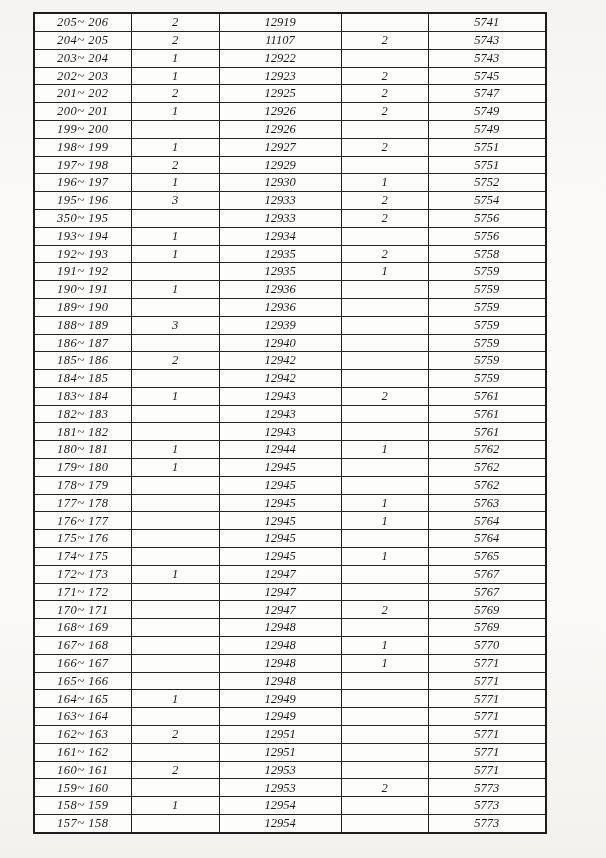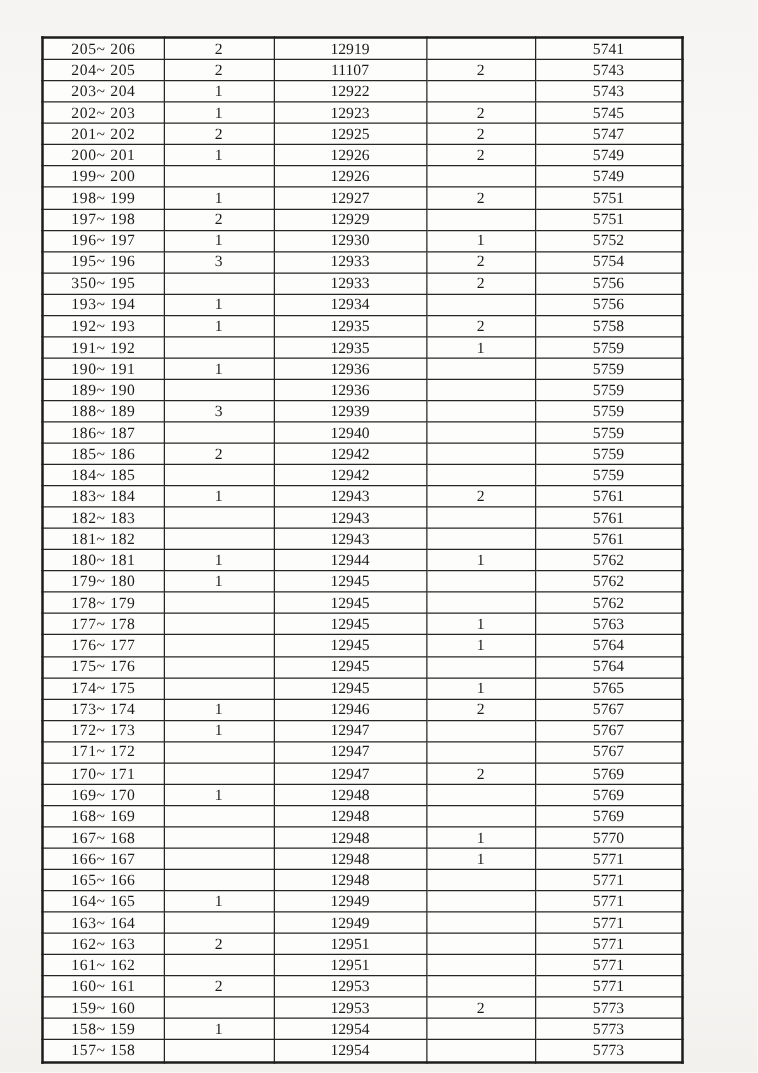--- a/index.html
+++ b/index.html
@@ -7,21 +7,22 @@
     width: 606px;
     height: 858px;
     position: relative;
     background: linear-gradient(180deg, #f5f4f2 0%, #fbfaf8 30%, #faf9f7 70%, #f2f1ee 100%);
     font-family: "Liberation Serif", serif;
     overflow: hidden;
   }
   .sheet {
     position: absolute;
     left: 33px;
-    top: 29px;
+    top: 12px;
+    font-style: italic;
   }
   table.score-table {
     border-collapse: collapse;
     table-layout: fixed;
     width: 512px;
     height: 822px;
     background: #fdfdfc;
     border: 2px solid #1d1d1d;
   }
   table.score-table td {
@@ -261,52 +262,38 @@
           <td class="col-cumulative">5764</td>
         </tr>
         <tr>
           <td class="col-range">174~ 175</td>
           <td class="col-count"></td>
           <td class="col-cumulative">12945</td>
           <td class="col-count">1</td>
           <td class="col-cumulative">5765</td>
         </tr>
         <tr>
-          <td class="col-range">173~ 174</td>
-          <td class="col-count">1</td>
-          <td class="col-cumulative">12946</td>
-          <td class="col-count">2</td>
+          <td class="col-range">172~ 173</td>
+          <td class="col-count">1</td>
+          <td class="col-cumulative">12947</td>
+          <td class="col-count"></td>
           <td class="col-cumulative">5767</td>
         </tr>
         <tr>
-          <td class="col-range">172~ 173</td>
-          <td class="col-count">1</td>
+          <td class="col-range">171~ 172</td>
+          <td class="col-count"></td>
           <td class="col-cumulative">12947</td>
           <td class="col-count"></td>
           <td class="col-cumulative">5767</td>
         </tr>
         <tr>
-          <td class="col-range">171~ 172</td>
+          <td class="col-range">170~ 171</td>
           <td class="col-count"></td>
           <td class="col-cumulative">12947</td>
-          <td class="col-count"></td>
-          <td class="col-cumulative">5767</td>
-        </tr>
-        <tr>
-          <td class="col-range">170~ 171</td>
-          <td class="col-count"></td>
-          <td class="col-cumulative">12947</td>
-          <td class="col-count">2</td>
-          <td class="col-cumulative">5769</td>
-        </tr>
-        <tr>
-          <td class="col-range">169~ 170</td>
-          <td class="col-count">1</td>
-          <td class="col-cumulative">12948</td>
-          <td class="col-count"></td>
+          <td class="col-count">2</td>
           <td class="col-cumulative">5769</td>
         </tr>
         <tr>
           <td class="col-range">168~ 169</td>
           <td class="col-count"></td>
           <td class="col-cumulative">12948</td>
           <td class="col-count"></td>
           <td class="col-cumulative">5769</td>
         </tr>
         <tr>

